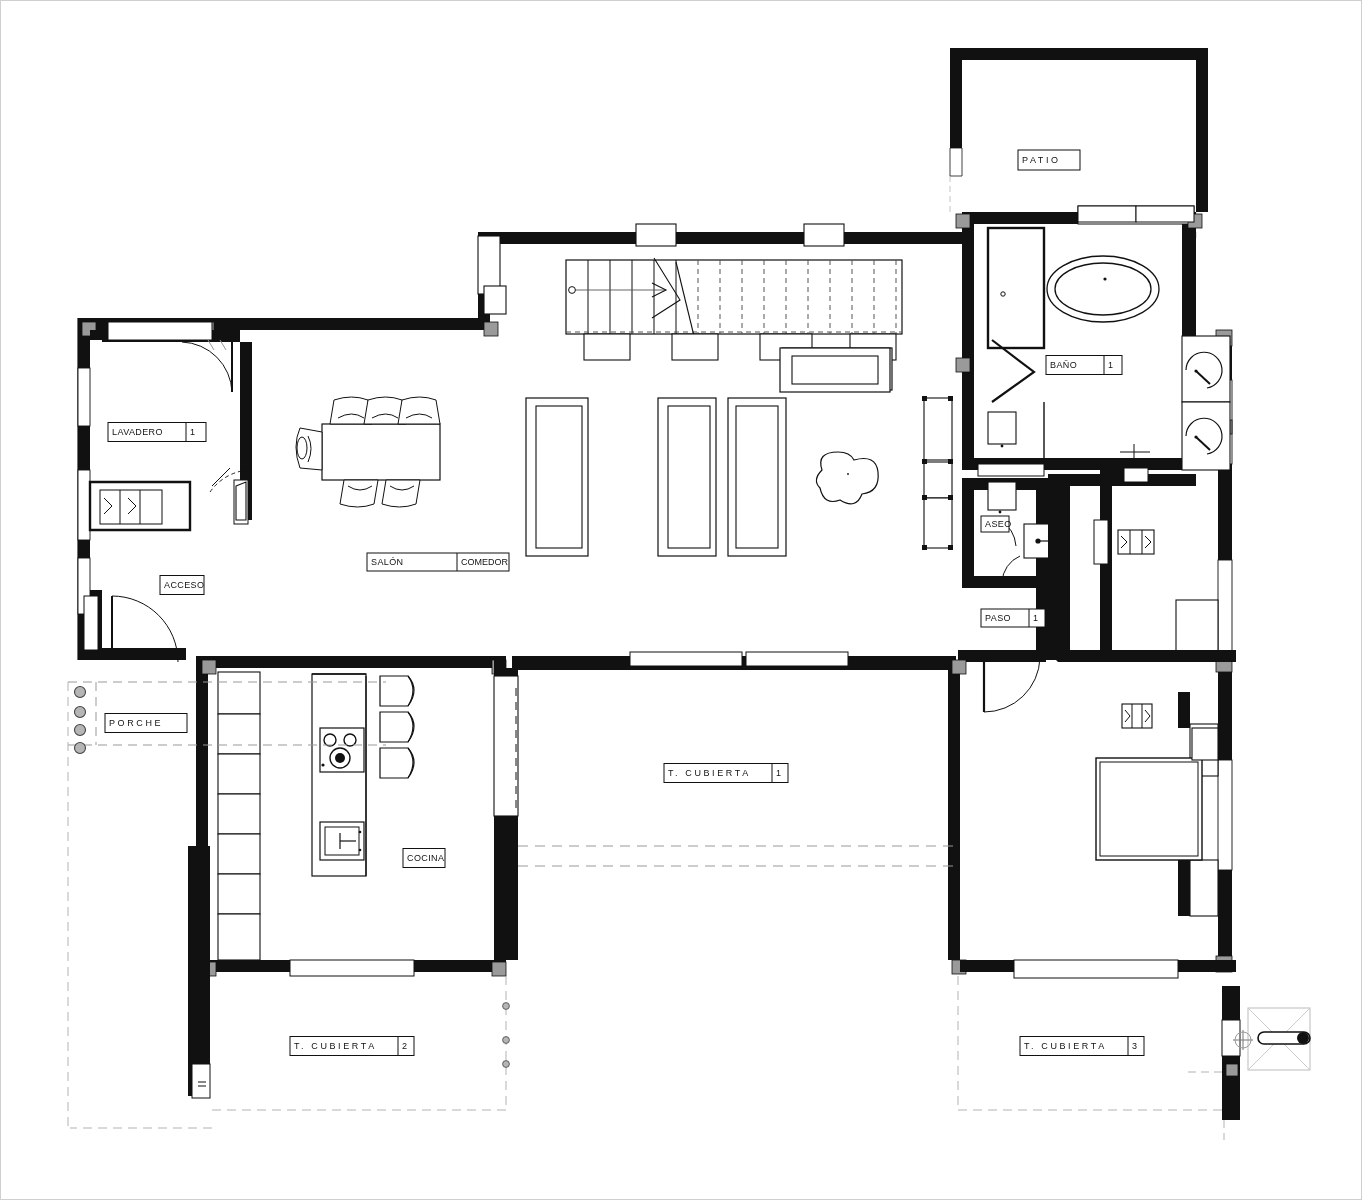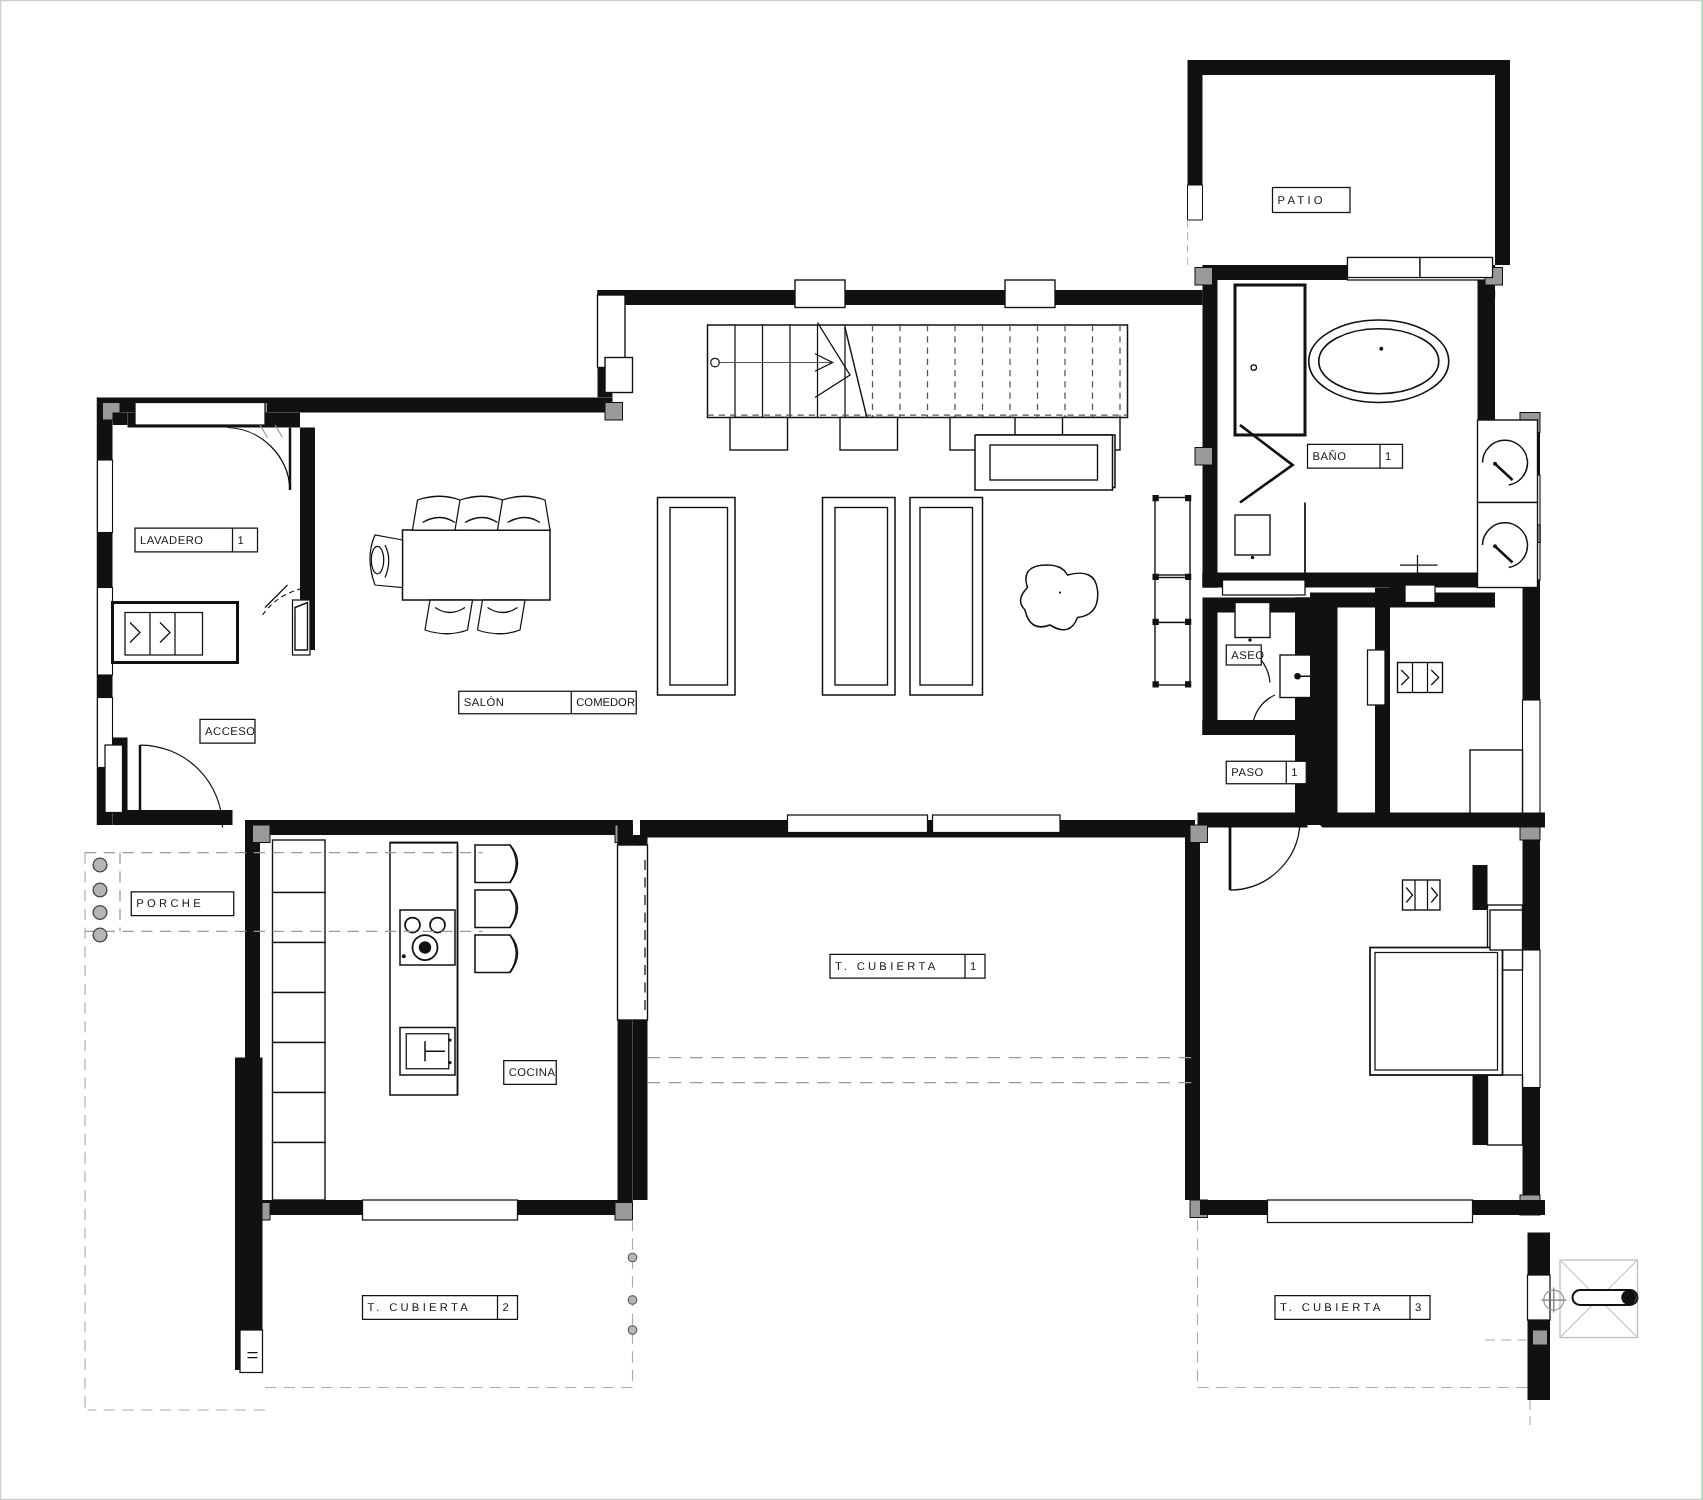--- a/index.html
+++ b/index.html
@@ -1,21 +1,21 @@
 <!DOCTYPE html>
 <html><head>
 <meta charset="utf-8">
 <title>Floor Plan</title>
 <style>
   html,body{margin:0;padding:0;background:#ffffff;}
   body{
     font-family:"Liberation Sans", sans-serif;
     width:1362px;height:1200px;overflow:hidden;position:relative;
   }
-  #plan-root{position:absolute;left:0;top:0;width:1362px;height:1200px;background:#22c55e;}
+  #plan-root{position:absolute;left:0;top:0;width:1362px;height:1200px;background:#14b8a6;}
   svg#plan{display:block;width:1362px;height:1200px;}
   .room-label-text{
     font-family:"Liberation Sans", sans-serif;
     font-size:9px; letter-spacing:0.4px; fill:#111; dominant-baseline:middle;
   }
   .room-label-text.wide{letter-spacing:2.6px;}
   .room-label-num{
     font-family:"Liberation Sans", sans-serif;
     font-size:9px; fill:#111; dominant-baseline:middle;
   }

